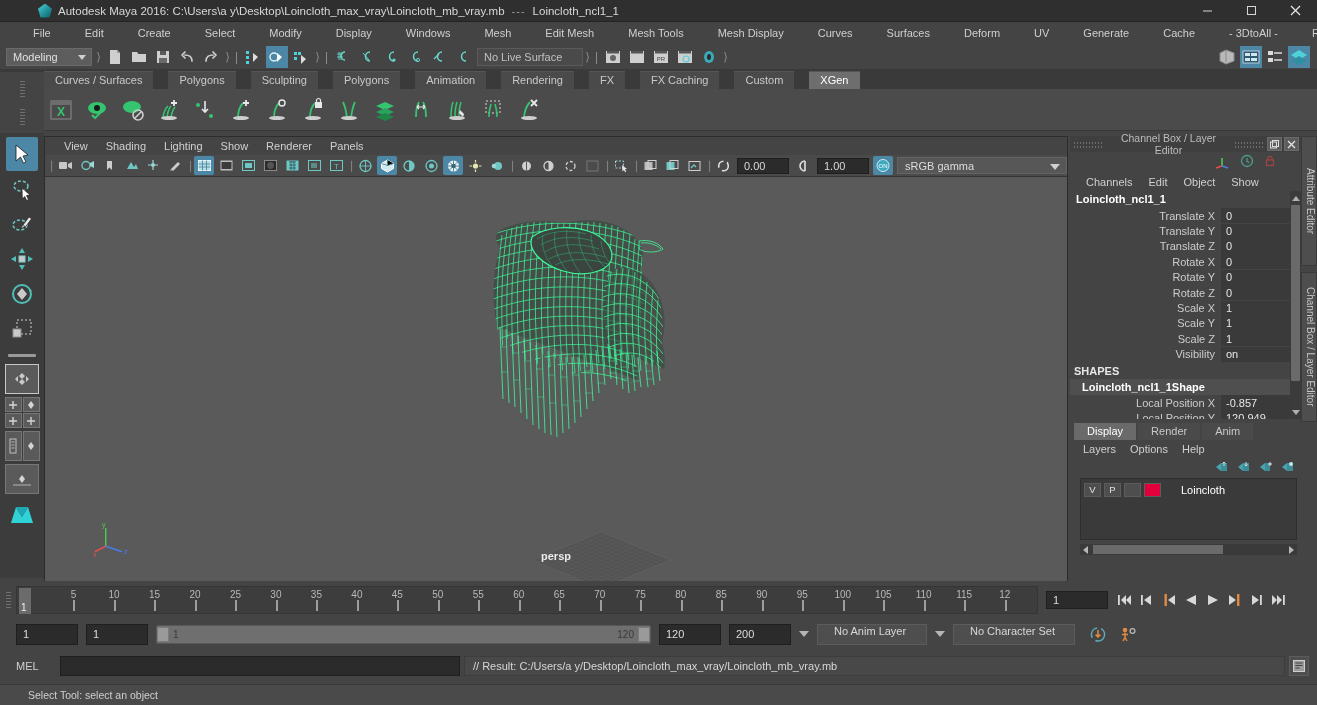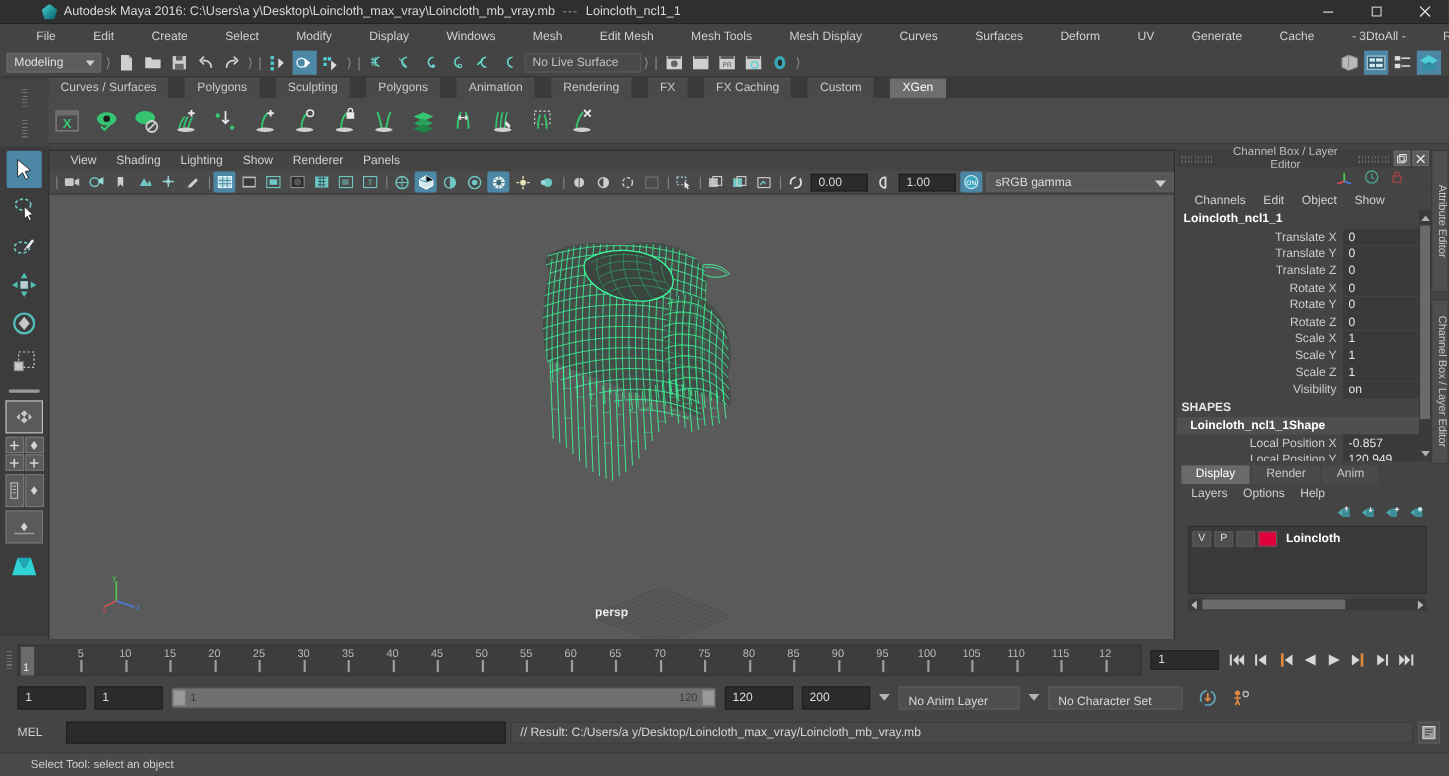--- a/index.html
+++ b/index.html
@@ -158,21 +158,21 @@
   .le-tabs{ height:18px;display:flex;align-items:flex-end;background:#444;padding-left:4px;margin-top:3px;}
   .le-tab{ padding:2px 13px 3px 13px;font-size:11px;background:#4a4a4a;color:#c8c8c8;margin-right:2px;}
   .le-tab.active{ background:#6a6a6a;color:#ffffff; }
   .le-menu{ height:18px;display:flex;align-items:center;padding-left:6px;}
   .le-menu .mi{ padding:2px 7px;font-size:11px;color:#d0d0d0;}
   .le-icons{ height:18px;display:flex;align-items:center;justify-content:flex-end;padding-right:6px;gap:7px;}
   .le-list{ margin:2px 4px 0 10px;height:62px;background:#3a3a3a;border:1px solid #2e2e2e;padding:3px;}
   .le-item{ display:flex;align-items:center;height:15px;gap:3px;}
   .le-tog{ width:17px;height:14px;background:#4e4e4e;border:1px solid #5c5c5c;font-size:9.5px;color:#e0e0e0;display:flex;align-items:center;justify-content:center;}
   .le-swatch{ width:17px;height:14px;border:1px solid #5c5c5c;}
-  .le-name{ font-size:11px;color:#ffffff;padding-left:5px;font-weight:bold;}
+  .le-name{ font-size:11px;color:#ffffff;padding-left:5px;font-weight:normal;margin-left:12px;}
   .le-hscroll{ margin:4px 4px 0 10px;height:11px;background:#3a3a3a;display:flex;align-items:center;position:relative;}
   .le-hscroll .thumb{ position:absolute;left:13px;width:130px;height:9px;background:#6a6a6a;}
   .le-hscroll .l,.le-hscroll .r{ width:11px;display:flex;align-items:center;justify-content:center;}
   .tri-l{ border-top:4px solid transparent;border-bottom:4px solid transparent;border-right:5px solid #b8b8b8;}
   .tri-r{ border-top:4px solid transparent;border-bottom:4px solid transparent;border-left:5px solid #b8b8b8;}
 
   
   .vtabs{ position:absolute;left:1301px;top:136px;width:16px;height:445px;background:#444;}
   .vtab{ width:16px;background:#4e4e4e;border:1px solid #3a3a3a;color:#c7c7c7;font-size:10px;
     writing-mode:vertical-rl;text-align:center;padding:8px 0;}
@@ -192,21 +192,21 @@
   .pbtns{ display:flex;align-items:center;margin-left:8px;gap:5px;}
   .pb{ width:17px;height:17px;display:flex;align-items:center;justify-content:center;}
 
   
   .rangerow{ position:absolute;left:0;top:620px;width:1317px;height:28px;background:#444;display:flex;align-items:center;padding-left:16px;gap:8px;}
   .rfield{ width:62px;height:21px;background:#2b2b2b;border:1px solid #1f1f1f;color:#dcdcdc;font-size:11px;display:flex;align-items:center;padding-left:6px;}
   .rangebar{ position:relative;width:495px;height:19px;background:#6f6f6f;border:1px solid #585858;border-radius:2px;display:flex;align-items:center;}
   .rangebar .grip{ width:12px;height:15px;background:#9a9a9a;border:1px solid #7b7b7b;}
   .rangebar .t1{ font-size:10px;color:#3a3a3a;margin-left:4px;}
   .rangebar .t2{ font-size:10px;color:#3a3a3a;margin-left:auto;margin-right:4px;}
-  .dropfield{ height:21px;background:#4e4e4e;border:1px solid #5c5c5c;display:flex;align-items:flex-end;padding:0 8px;font-size:11px;color:#d8d8d8;}
+  .dropfield{ height:21px;background:#4e4e4e;border:1px solid #5c5c5c;display:flex;align-items:flex-start;padding:0 16px;font-size:11px;color:#d8d8d8;}
   .drop-car{ width:0;height:0;border-left:5px solid transparent;border-right:5px solid transparent;border-top:6px solid #b5b5b5;}
 
   
   .melrow{ position:absolute;left:0;top:652px;width:1317px;height:28px;background:#444;display:flex;align-items:center;padding-left:16px;gap:4px;}
   .mel-label{ font-size:11px;color:#d0d0d0;width:40px;}
   .mel-input{ width:400px;height:20px;background:#2b2b2b;border:1px solid #1f1f1f;}
   .mel-result{ flex:1;height:20px;background:#484848;border:1px solid #3d3d3d;display:flex;align-items:center;padding-left:8px;font-size:11px;color:#d6d6d6;overflow:hidden;white-space:nowrap;}
   .mel-btn{ width:20px;height:20px;background:#4e4e4e;border:1px solid #5c5c5c;display:flex;align-items:center;justify-content:center;margin-right:8px;}
 
   

